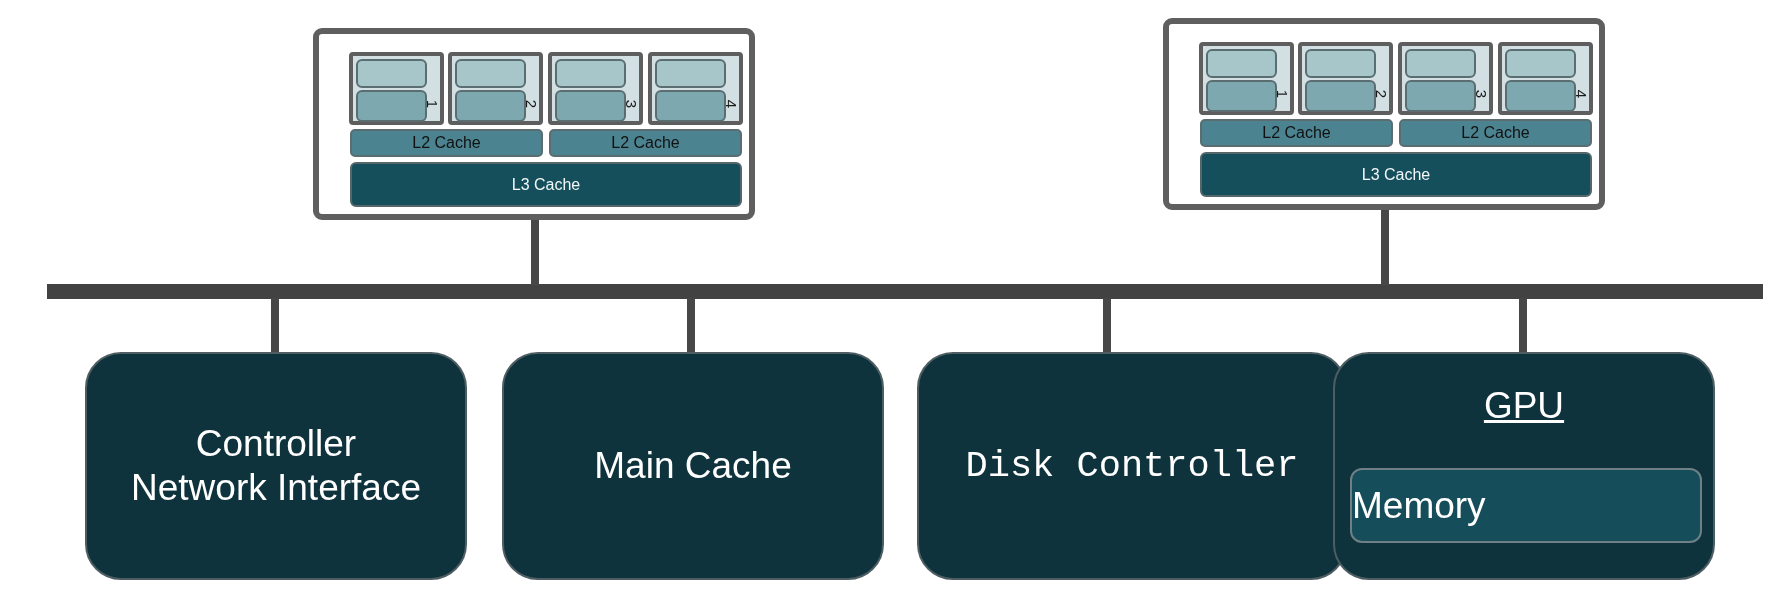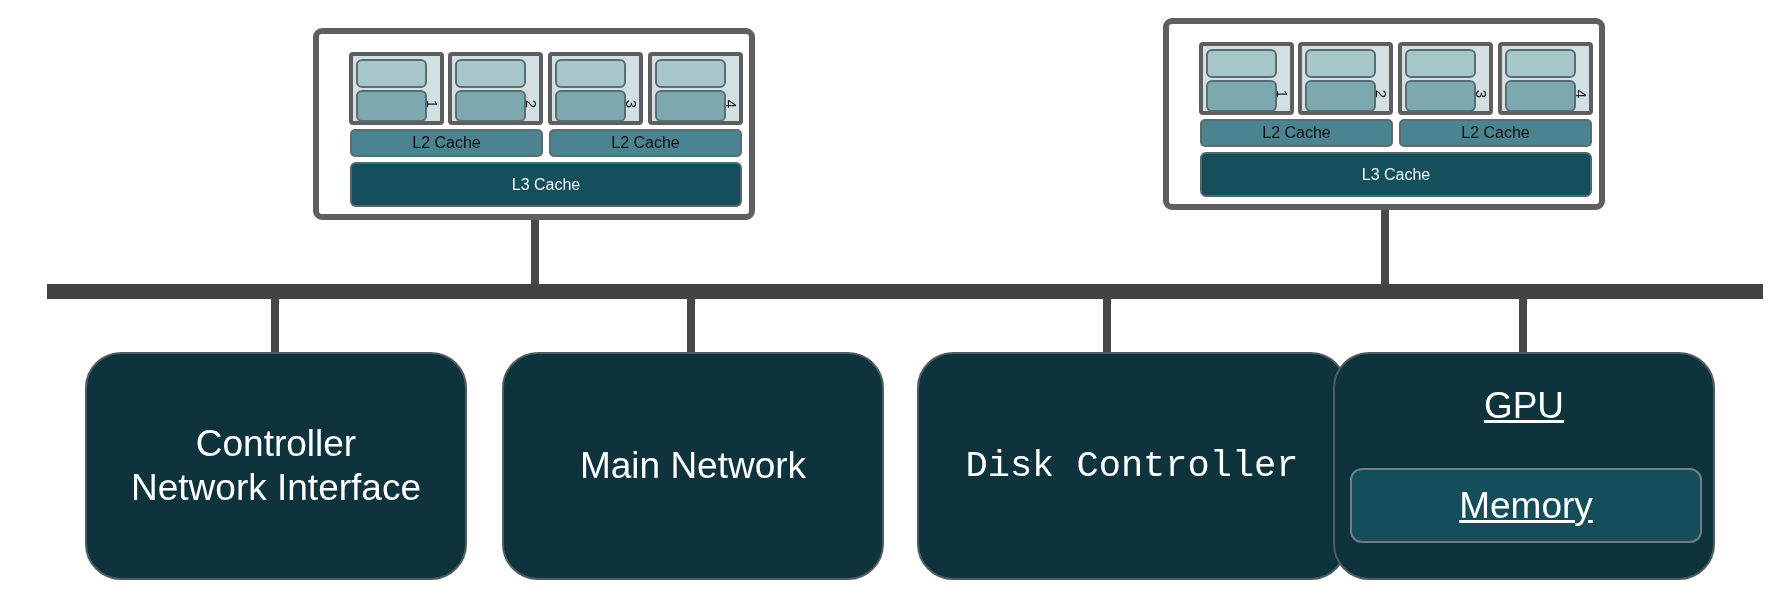--- a/index.html
+++ b/index.html
@@ -16,21 +16,21 @@
   .reg { position: absolute; left: 3px; width: 67px; border: 2px solid #5a6e72; border-radius: 6px; }
   .reg.top { top: 3px; height: 25px; background: #a6c6ca; }
   .reg.bot { top: 34px; height: 28px; background: #7ea8b0; }
   .core-num { position: absolute; left: 72px; top: 38px; width: 14px; height: 20px; font-size: 15px; color: #1a1a1a; transform: rotate(90deg); text-align: center; line-height: 20px; }
   .l2 { height: 28px; border: 2px solid #5b6d71; border-radius: 5px; background: #4b8390; color: #111; font-size: 16px; text-align: center; line-height: 24px; }
   .l3 { height: 45px; border: 2px solid #55676b; border-radius: 6px; background: #154f5c; color: #f2f7f8; font-size: 16px; text-align: center; line-height: 41px; }
 
   
   .dev { top: 352px; height: 228px; background: #0e333d; border: 2px solid #4d5d62; border-radius: 36px; color: #ffffff; font-size: 37px; display: flex; align-items: center; justify-content: center; text-align: center; line-height: 44px; }
   .gpu-title { position: absolute; left: 0; right: 0; top: 30px; font-size: 37px; text-align: center; color: #fff; line-height: 44px; text-decoration: underline; }
-  .gpu-mem { position: absolute; left: 15px; right: 11px; top: 114px; height: 71px; background: #164d5a; border: 2px solid #6e8085; border-radius: 12px; font-size: 37px; color: #fff; display: flex; align-items: center; justify-content: center; text-decoration: underline; }
+  .gpu-mem { position: absolute; left: 15px; right: 11px; top: 114px; height: 71px; background: #164d5a; border: 2px solid #6e8085; border-radius: 12px; font-size: 37px; color: #fff; display: flex; align-items: center; justify-content: flex-start; }
 </style>
 </head>
 <body>
 
 <div class="abs bus" style="left:47px; top:284px; width:1716px; height:15px;"></div>
 
 <div class="abs conn" style="left:531px; top:218px; height:67px;"></div>
 <div class="abs conn" style="left:1381px; top:206px; height:79px;"></div>
 
 <div class="abs conn" style="left:271px; top:298px; height:56px;"></div>
@@ -91,21 +91,21 @@
 </div>
 
 <div class="abs dev" style="left:85px; width:382px;">
   <div>
     <div>Controller</div>
     <div>Network Interface</div>
   </div>
 </div>
 
 <div class="abs dev" style="left:502px; width:382px;">
-  <span>Main Network</span>
+  <span>Main Cache</span>
 </div>
 
 <div class="abs dev" style="left:917px; width:430px;font-family:Liberation Mono, monospace;">
   <span>Disk Controller</span>
 </div>
 
 <div class="abs dev" style="left:1333px; width:382px; display:block;">
   <div class="gpu-title">GPU</div>
   <div class="gpu-mem">
     <span>Memory</span>

